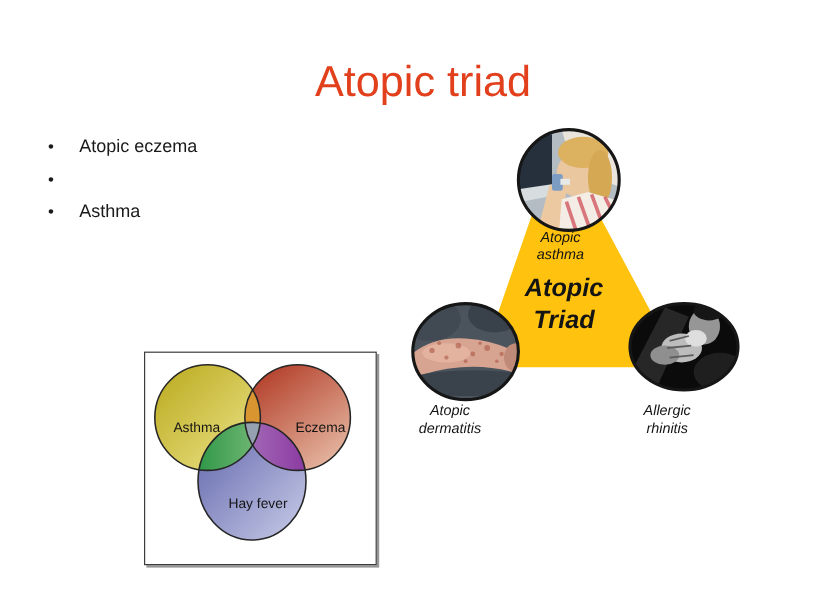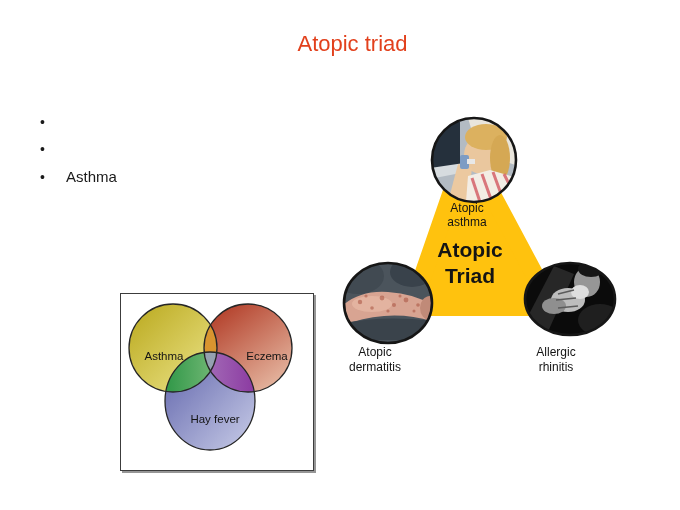--- a/index.html
+++ b/index.html
@@ -1,46 +1,47 @@
 <!DOCTYPE html>
 <html><head>
 <meta charset="utf-8">
 <style>
   html,body { margin:0; padding:0; background:#ffffff; }
   .slide {
     position:relative; width:680px; height:510px; background:#ffffff;
     overflow:hidden; font-family:"Liberation Sans", sans-serif; color:#1a1a1a;
   }
   .title {
-    position:absolute; top:28px; left:25px; width:655px;
-    text-align:center; font-size:22px; line-height:32px; color:#e2401c;
+    position:absolute; top:52px; left:25px; width:655px;
+    text-align:center; font-size:36px; line-height:32px; color:#e2401c;
   }
   .bullets { position:absolute; left:40px; top:114px; list-style:none; margin:0; padding:0; }
   .bullets li { display:flex; align-items:baseline; height:27px; font-size:15px; }
   .bullet-dot { width:26px; font-size:14px; color:#1a1a1a; }
   .venn-panel {
     position:absolute; left:120px; top:293px; width:192px; height:176px;
     background:#ffffff; border:1px solid #3c3c3c; box-shadow:2px 2px 0 #969696;
   }
   .venn-panel svg { display:block; }
-  .triad { position:absolute; left:330px; top:108px; width:330px; height:282px; }
+  .triad { position:absolute; left:330px; top:98px; width:330px; height:282px;font-style:italic; }
   .vlabel { font-size:11.5px; fill:#141414; }
   .tlabel { font-size:12px; fill:#141414; }
   .tlabel-big { font-size:21px; font-weight:bold; fill:#141414; }
 </style>
 </head>
 <body>
 
 <div class="slide">
 
   <div class="title">Atopic triad</div>
 
   <ul class="bullets">
     <li>
       <span class="bullet-dot">•</span>
+      <span>Atopic eczema</span>
     </li>
     <li>
       <span class="bullet-dot">•</span>
     </li>
     <li>
       <span class="bullet-dot">•</span>
       <span>Asthma</span>
     </li>
   </ul>
 

